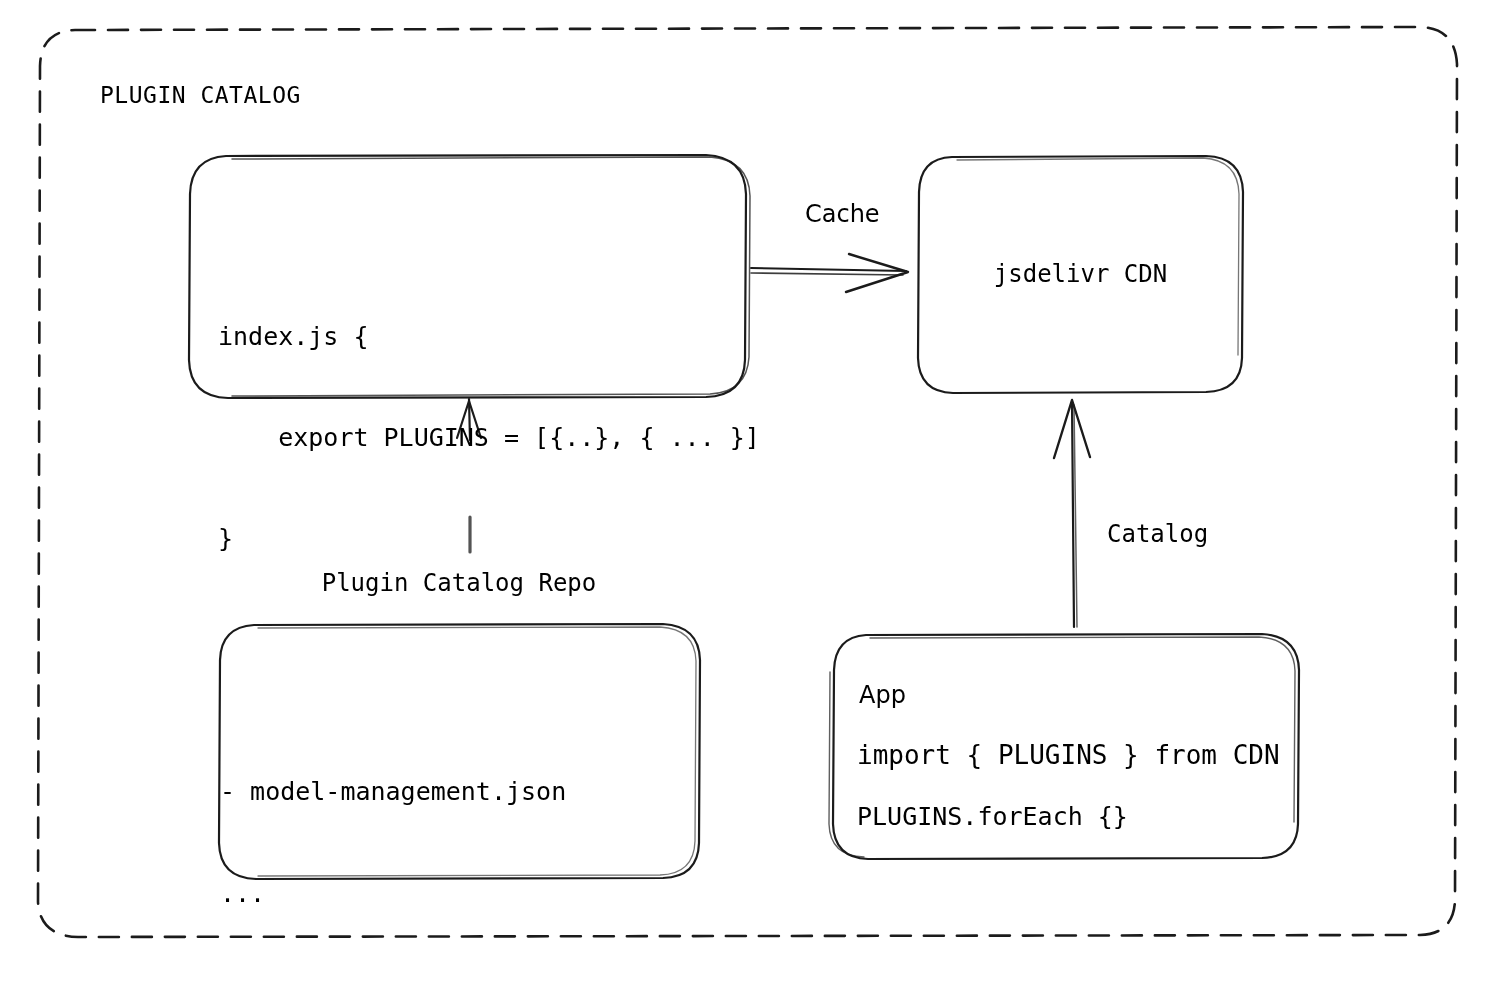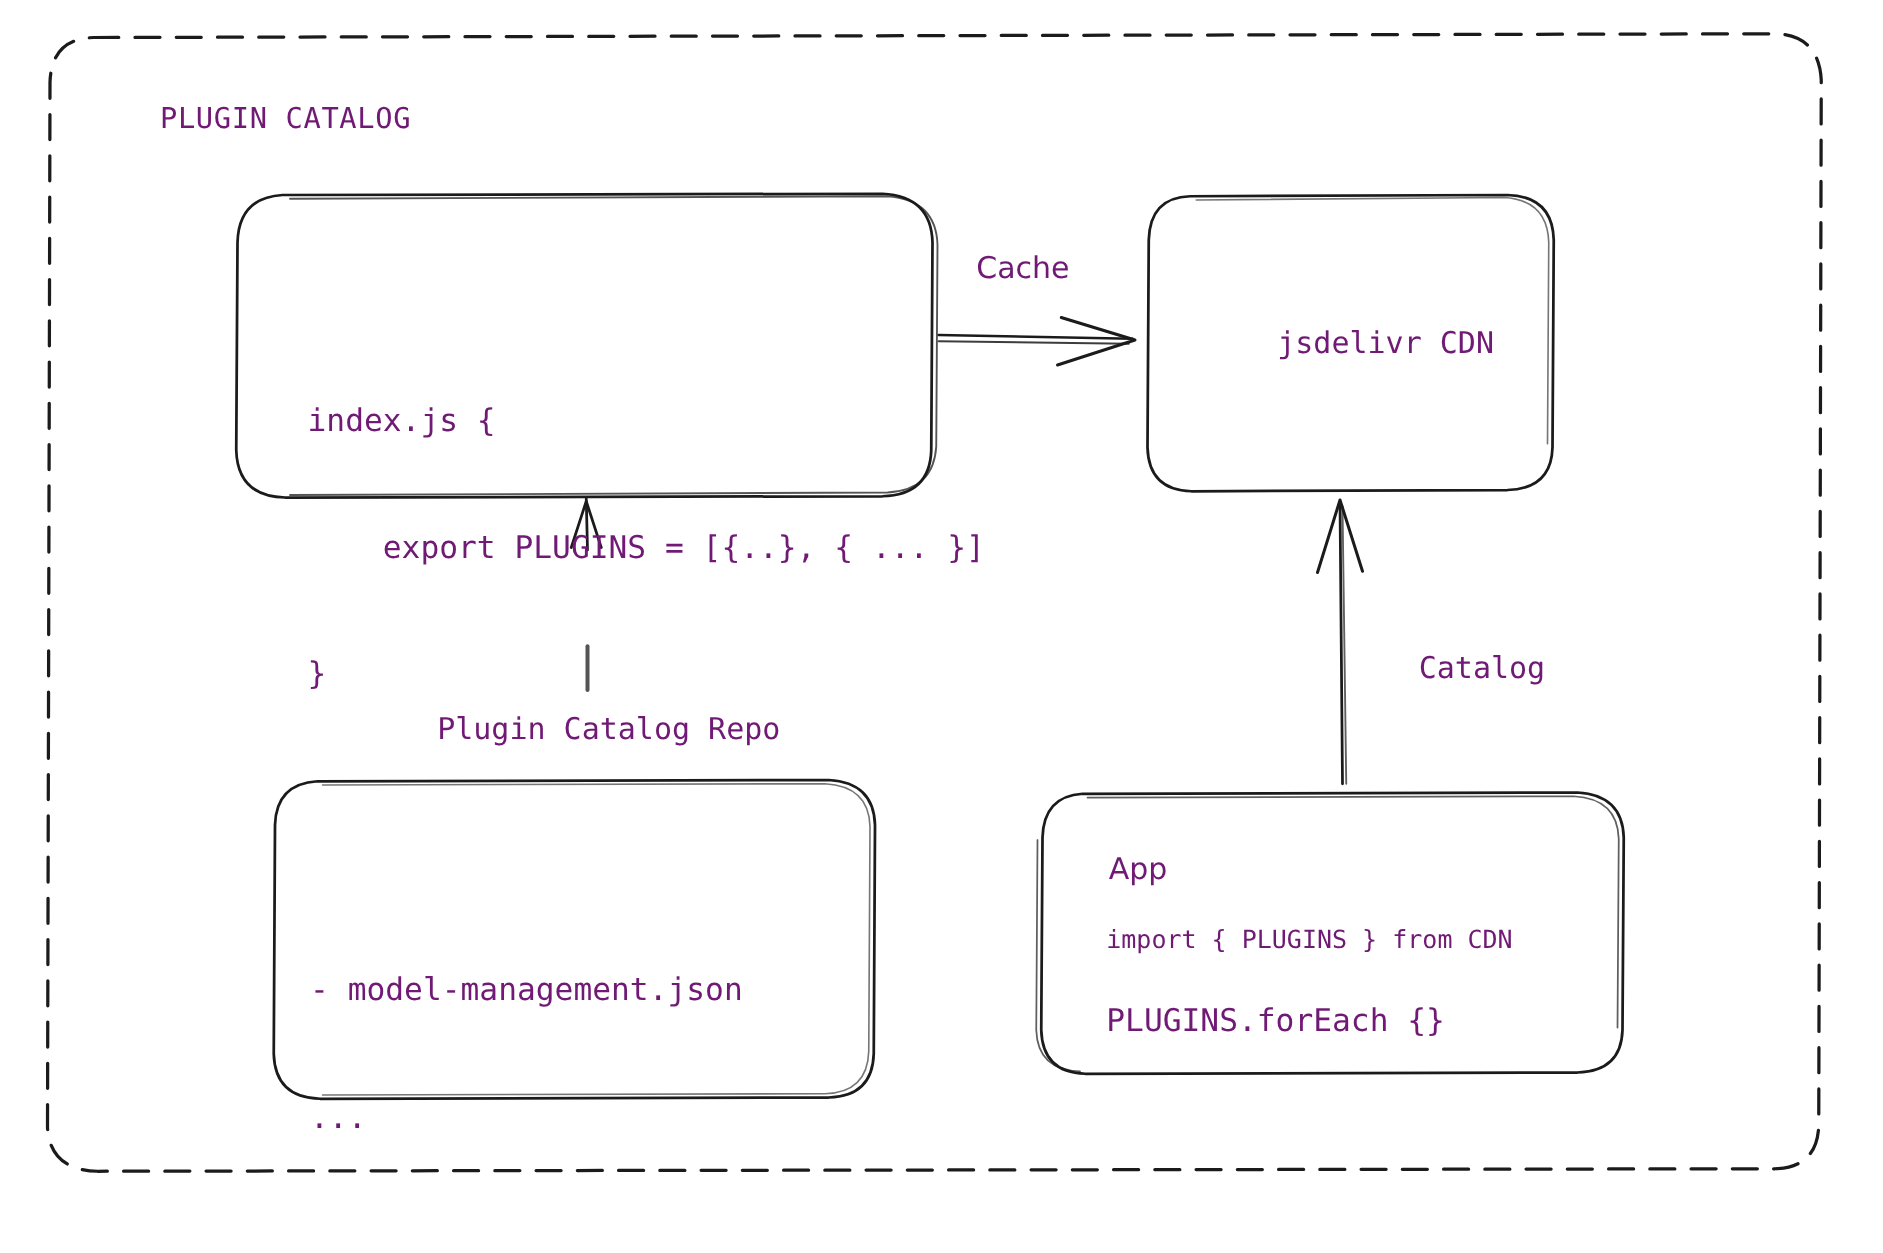--- a/index.html
+++ b/index.html
@@ -25,22 +25,21 @@
     position: absolute;
     left: 0; top: 0;
     width: 1506px;
     height: 1002px;
     pointer-events: none;
   }
   .lbl {
     position: absolute;
     white-space: pre;
     line-height: 1.34;
-    color: #701a75;
-    margin-left: 28px;
+    color: #000000;
   }
   .mono {
     font-family: "DejaVu Sans Mono", "Liberation Mono", monospace;
   }
   .sans {
     font-family: "DejaVu Sans", "Liberation Sans", sans-serif;
   }
 
   
   #container-title {
@@ -69,21 +68,21 @@
   #cdn-title {
     left: 918px;
     top: 258px;
     width: 325px;
     text-align: center;
     font-size: 24px;
   }
 
   
   #cache-label {
-    left: 753px;
+    left: 805px;
     top: 198px;
     font-size: 24px;
   }
 
   
   #webpack-label {
     left: 335px;
     top: 447px;
     width: 270px;
     text-align: center;
@@ -117,21 +116,21 @@
 
   
   #app-title {
     left: 859px;
     top: 679px;
     font-size: 24px;
   }
   #app-code1 {
     left: 857px;
     top: 738px;
-    font-size: 20px;
+    font-size: 26px;
   }
   #app-code2 {
     left: 857px;
     top: 800px;
     font-size: 25px;
   }
 </style>
 </head>
 <body>
 

